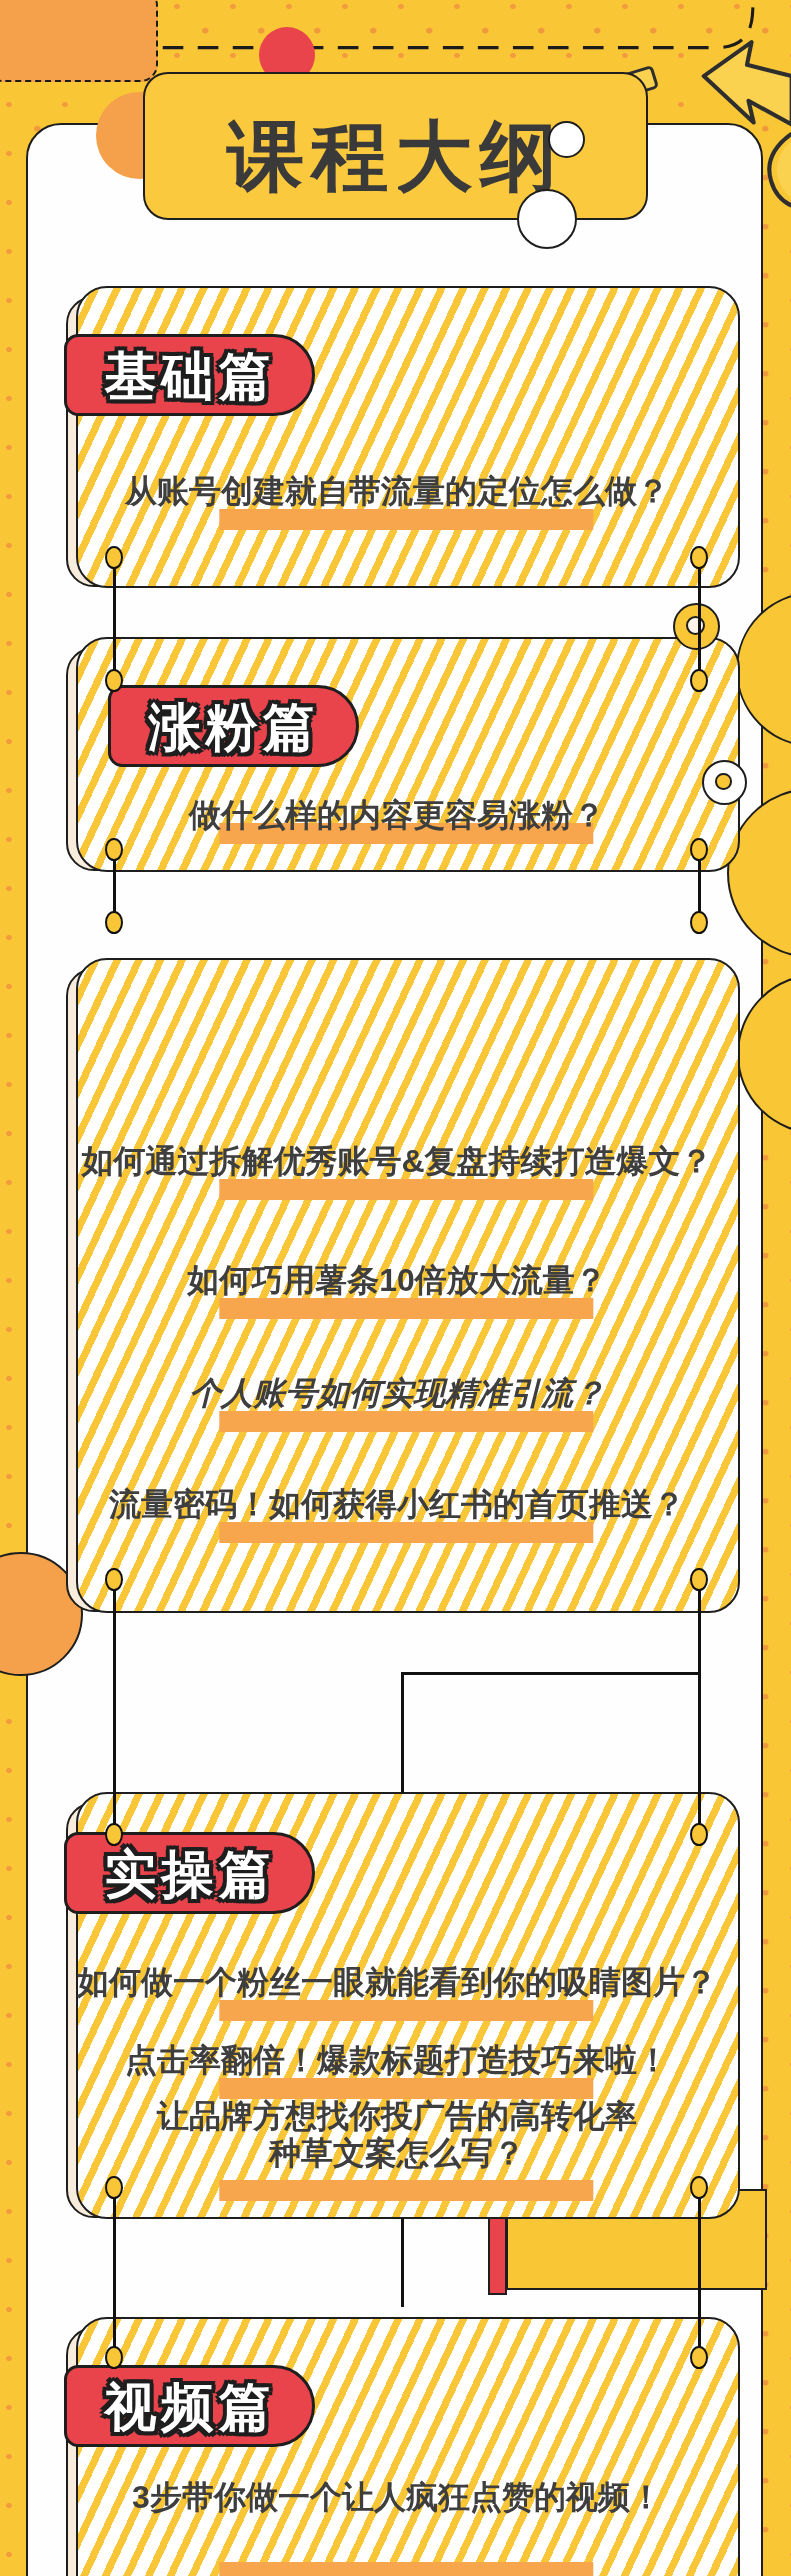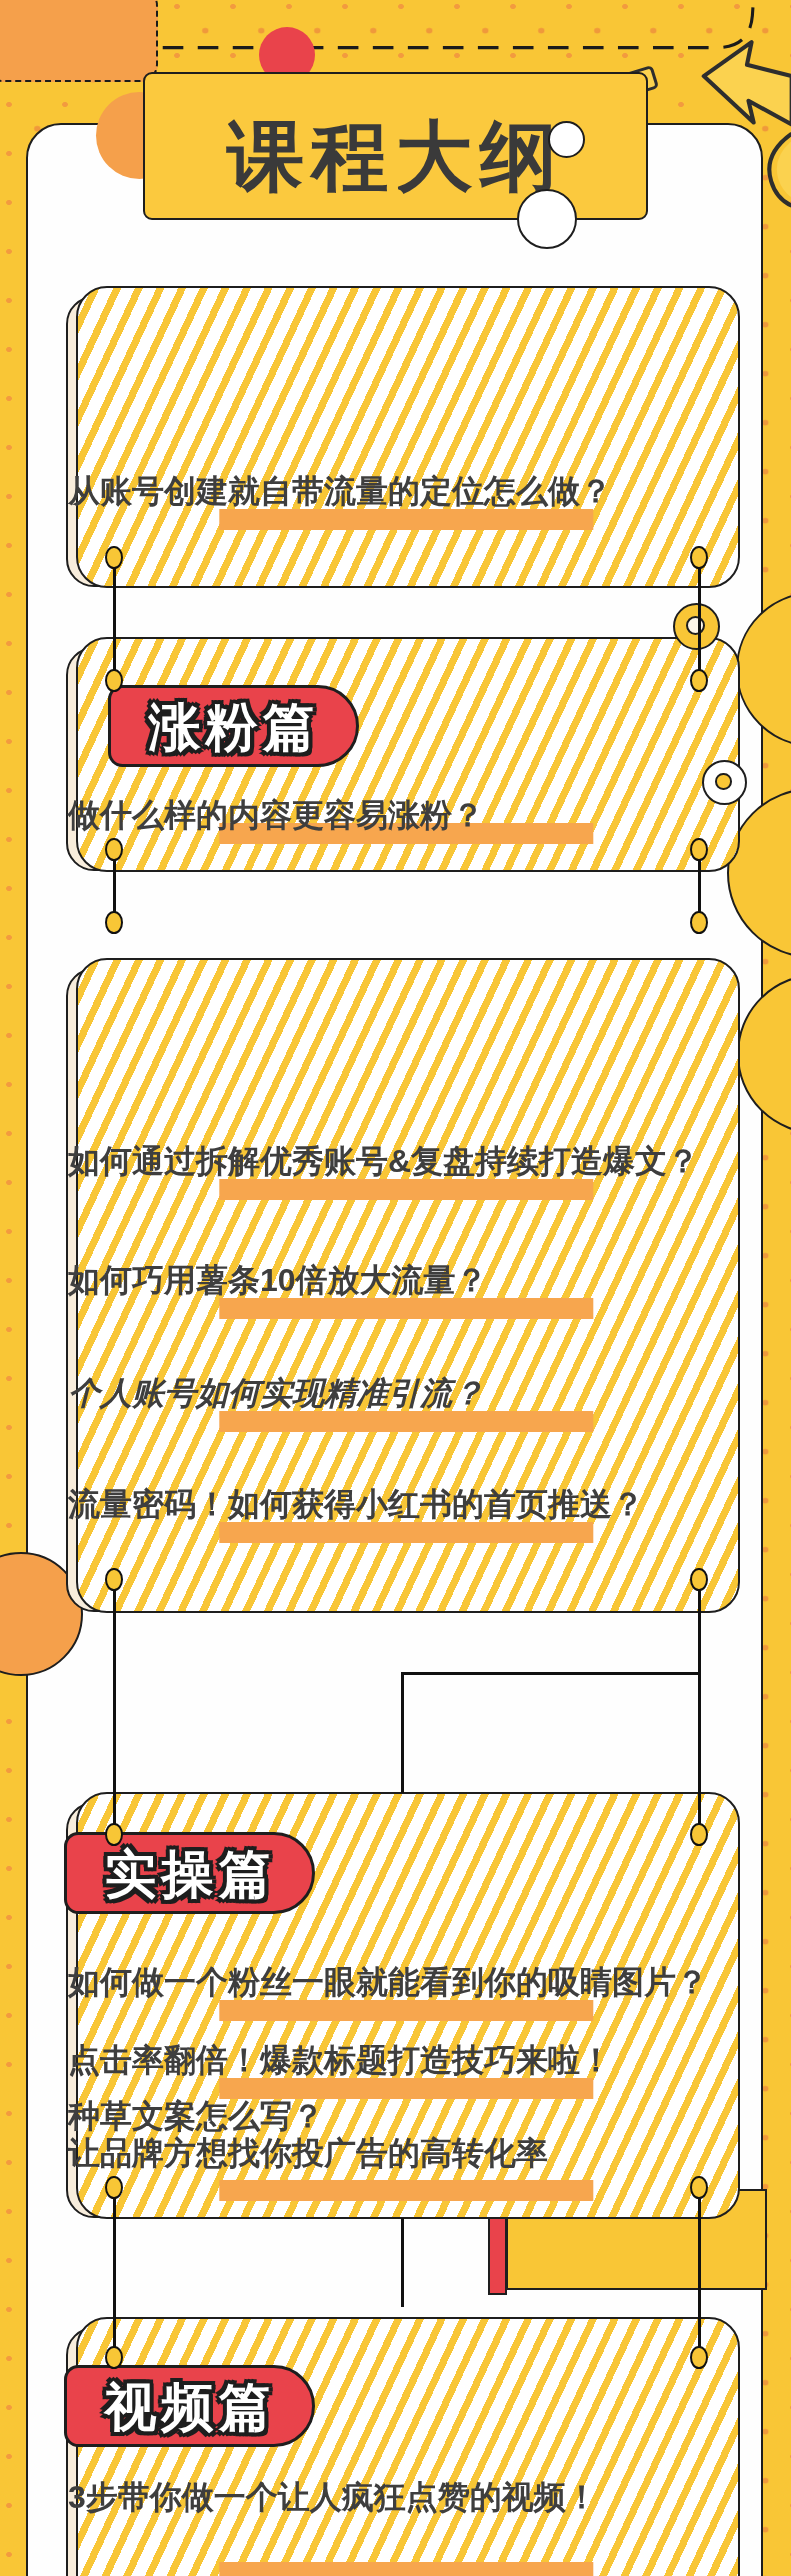--- a/index.html
+++ b/index.html
@@ -29,21 +29,21 @@
   .big-orange-circle{left:96px;top:92px;width:87px;height:87px;background:#F5A04B;z-index:3;}
   .rod{left:504px;top:87px;width:155px;height:24px;background:#FBD24F;border:3.1px solid #2E2E2E;
     border-radius:5.2px;transform:rotate(-17deg);z-index:2;}
   .white-circle-a{left:548px;top:121px;width:37px;height:37px;background:#FFFFFF;
     border:2.1px solid #1E1E1E;z-index:4;}
   .white-circle-b{left:517px;top:189px;width:60px;height:60px;background:#FFFFFF;
     border:2.1px solid #1E1E1E;z-index:4;}
   
   .title-card{
     left:143px;top:72px;width:505px;height:148px;background:#FBC93E;
-    border:2.6px solid #1E1E1E;border-radius:9px;z-index:3;
+    border:2.6px solid #1E1E1E;border-radius:25px;z-index:3;
     text-align:center;line-height:164px;
     font-size:77px;font-weight:bold;color:#3A3A3A;letter-spacing:7.2px;
   }
   
   .left-crescent{left:-41px;top:1552px;width:124px;height:124px;background:#F5A04B;
     border:2.1px solid #1E1E1E;border-radius:50%;z-index:2;}
   .gap-yellow-rect{left:506px;top:2189px;width:261px;height:101px;background:#F9C636;
     border:2.6px solid #1E1E1E;z-index:2;}
   .gap-red-bar{left:488px;top:2189px;width:18.5px;height:106px;background:#E9434B;
     border:2.1px solid #1E1E1E;z-index:2;}
@@ -62,21 +62,21 @@
     background:repeating-linear-gradient(115deg,#FFFFFF 0 12.4px,#F8C636 12.4px 19.6px);
   }
   .badge{
     position:absolute;left:-3.6px;width:251px;height:82px;background:#E9434B;
     border:3.1px solid #1E1E1E;border-radius:14.4px 41px 41px 14.4px;
     color:#FFFFFF;font-size:52px;font-weight:bold;letter-spacing:5.2px;
     line-height:78px;padding-left:37px;box-sizing:border-box;
     text-shadow:-3.6px -3.6px 0 #1E1E1E,3.6px -3.6px 0 #1E1E1E,-3.6px 3.6px 0 #1E1E1E,3.6px 3.6px 0 #1E1E1E,
       0 -4.1px 0 #1E1E1E,0 4.1px 0 #1E1E1E,-4.1px 0 0 #1E1E1E,4.1px 0 0 #1E1E1E;
   }
-  .item{position:absolute;left:0;width:100%;text-align:left;z-index:2;}
+  .item{position:absolute;left:0;width:100%;text-align:center;z-index:2;}
   .item-line{display:block;font-size:32px;line-height:37px;font-weight:bold;color:#3E3E3E;white-space:nowrap;}
   .hbar{position:absolute;width:374px;height:20.6px;background:#F7A64E;z-index:1;left:50%;
     transform:translateX(calc(-50% + 9.3px));}
   
   .stick{position:absolute;width:2.6px;background:#111;z-index:6;}
   .hline{position:absolute;height:2.6px;background:#111;z-index:6;}
   .pin{position:absolute;width:17.5px;height:23px;background:#F8C636;border:2.6px solid #111;
     border-radius:50%;z-index:7;box-sizing:border-box;}
   svg{position:absolute;z-index:5;}
 </style>
@@ -111,20 +111,21 @@
 <div class="abs circle swirl-c" style="left:737px;top:974px;width:160px;height:160px;"></div>
 <div class="abs donut" style="left:673px;top:603px;width:47px;height:47px;">
   <div class="donut-hole" style="left:10.8px;top:10.8px;width:15.5px;height:15.5px;"></div>
 </div>
 <div class="abs donut" style="left:702px;top:760px;width:45px;height:45px;background:#FFFFFF;">
   <div class="donut-hole" style="left:11.3px;top:11.3px;width:12.4px;height:12.4px;background:#F9C636;"></div>
 </div>
 
 <div id="cards-root">
     <div class="card" style="top: 296px; height: 291px;">
+    <div class="badge" style="top: 36px;">基础篇</div>
   <div class="hbar" style="top: 211px;"></div>
       <div class="item" style="top: 175px;">
         <span class="item-line">从账号创建就自带流量的定位怎么做？</span>
       </div>
     </div>
     <div class="card" style="top: 647px; height: 224px;">
     <div class="badge" style="top: 36px; margin-left: 44px;">涨粉篇</div>
   <div class="hbar" style="top: 174px;"></div>
       <div class="item" style="top: 148px; font-family: Liberation Serif, serif;">
         <span class="item-line">做什么样的内容更容易涨粉？</span>
@@ -153,22 +154,22 @@
   <div class="hbar" style="top: 196px;"></div>
       <div class="item" style="top: 160px;">
         <span class="item-line">如何做一个粉丝一眼就能看到你的吸睛图片？</span>
       </div>
       <div class="hbar" style="top: 274px;"></div>
       <div class="item" style="top: 238px;">
         <span class="item-line">点击率翻倍！爆款标题打造技巧来啦！</span>
       </div>
       <div class="hbar" style="top: 376px;"></div>
       <div class="item" style="top: 294px;">
+        <span class="item-line">让品牌方想找你投广告的高转化率</span>
         <span class="item-line">种草文案怎么写？</span>
-        <span class="item-line">让品牌方想找你投广告的高转化率</span>
       </div>
     </div>
     <div class="card" style="top: 2327px; height: 587px;">
     <div class="badge" style="top: 36px;">视频篇</div>
   <div class="hbar" style="top: 233px;"></div>
       <div class="item" style="top: 150px;">
         <span class="item-line">3步带你做一个让人疯狂点赞的视频！</span>
       </div>
     </div>
   </div>

